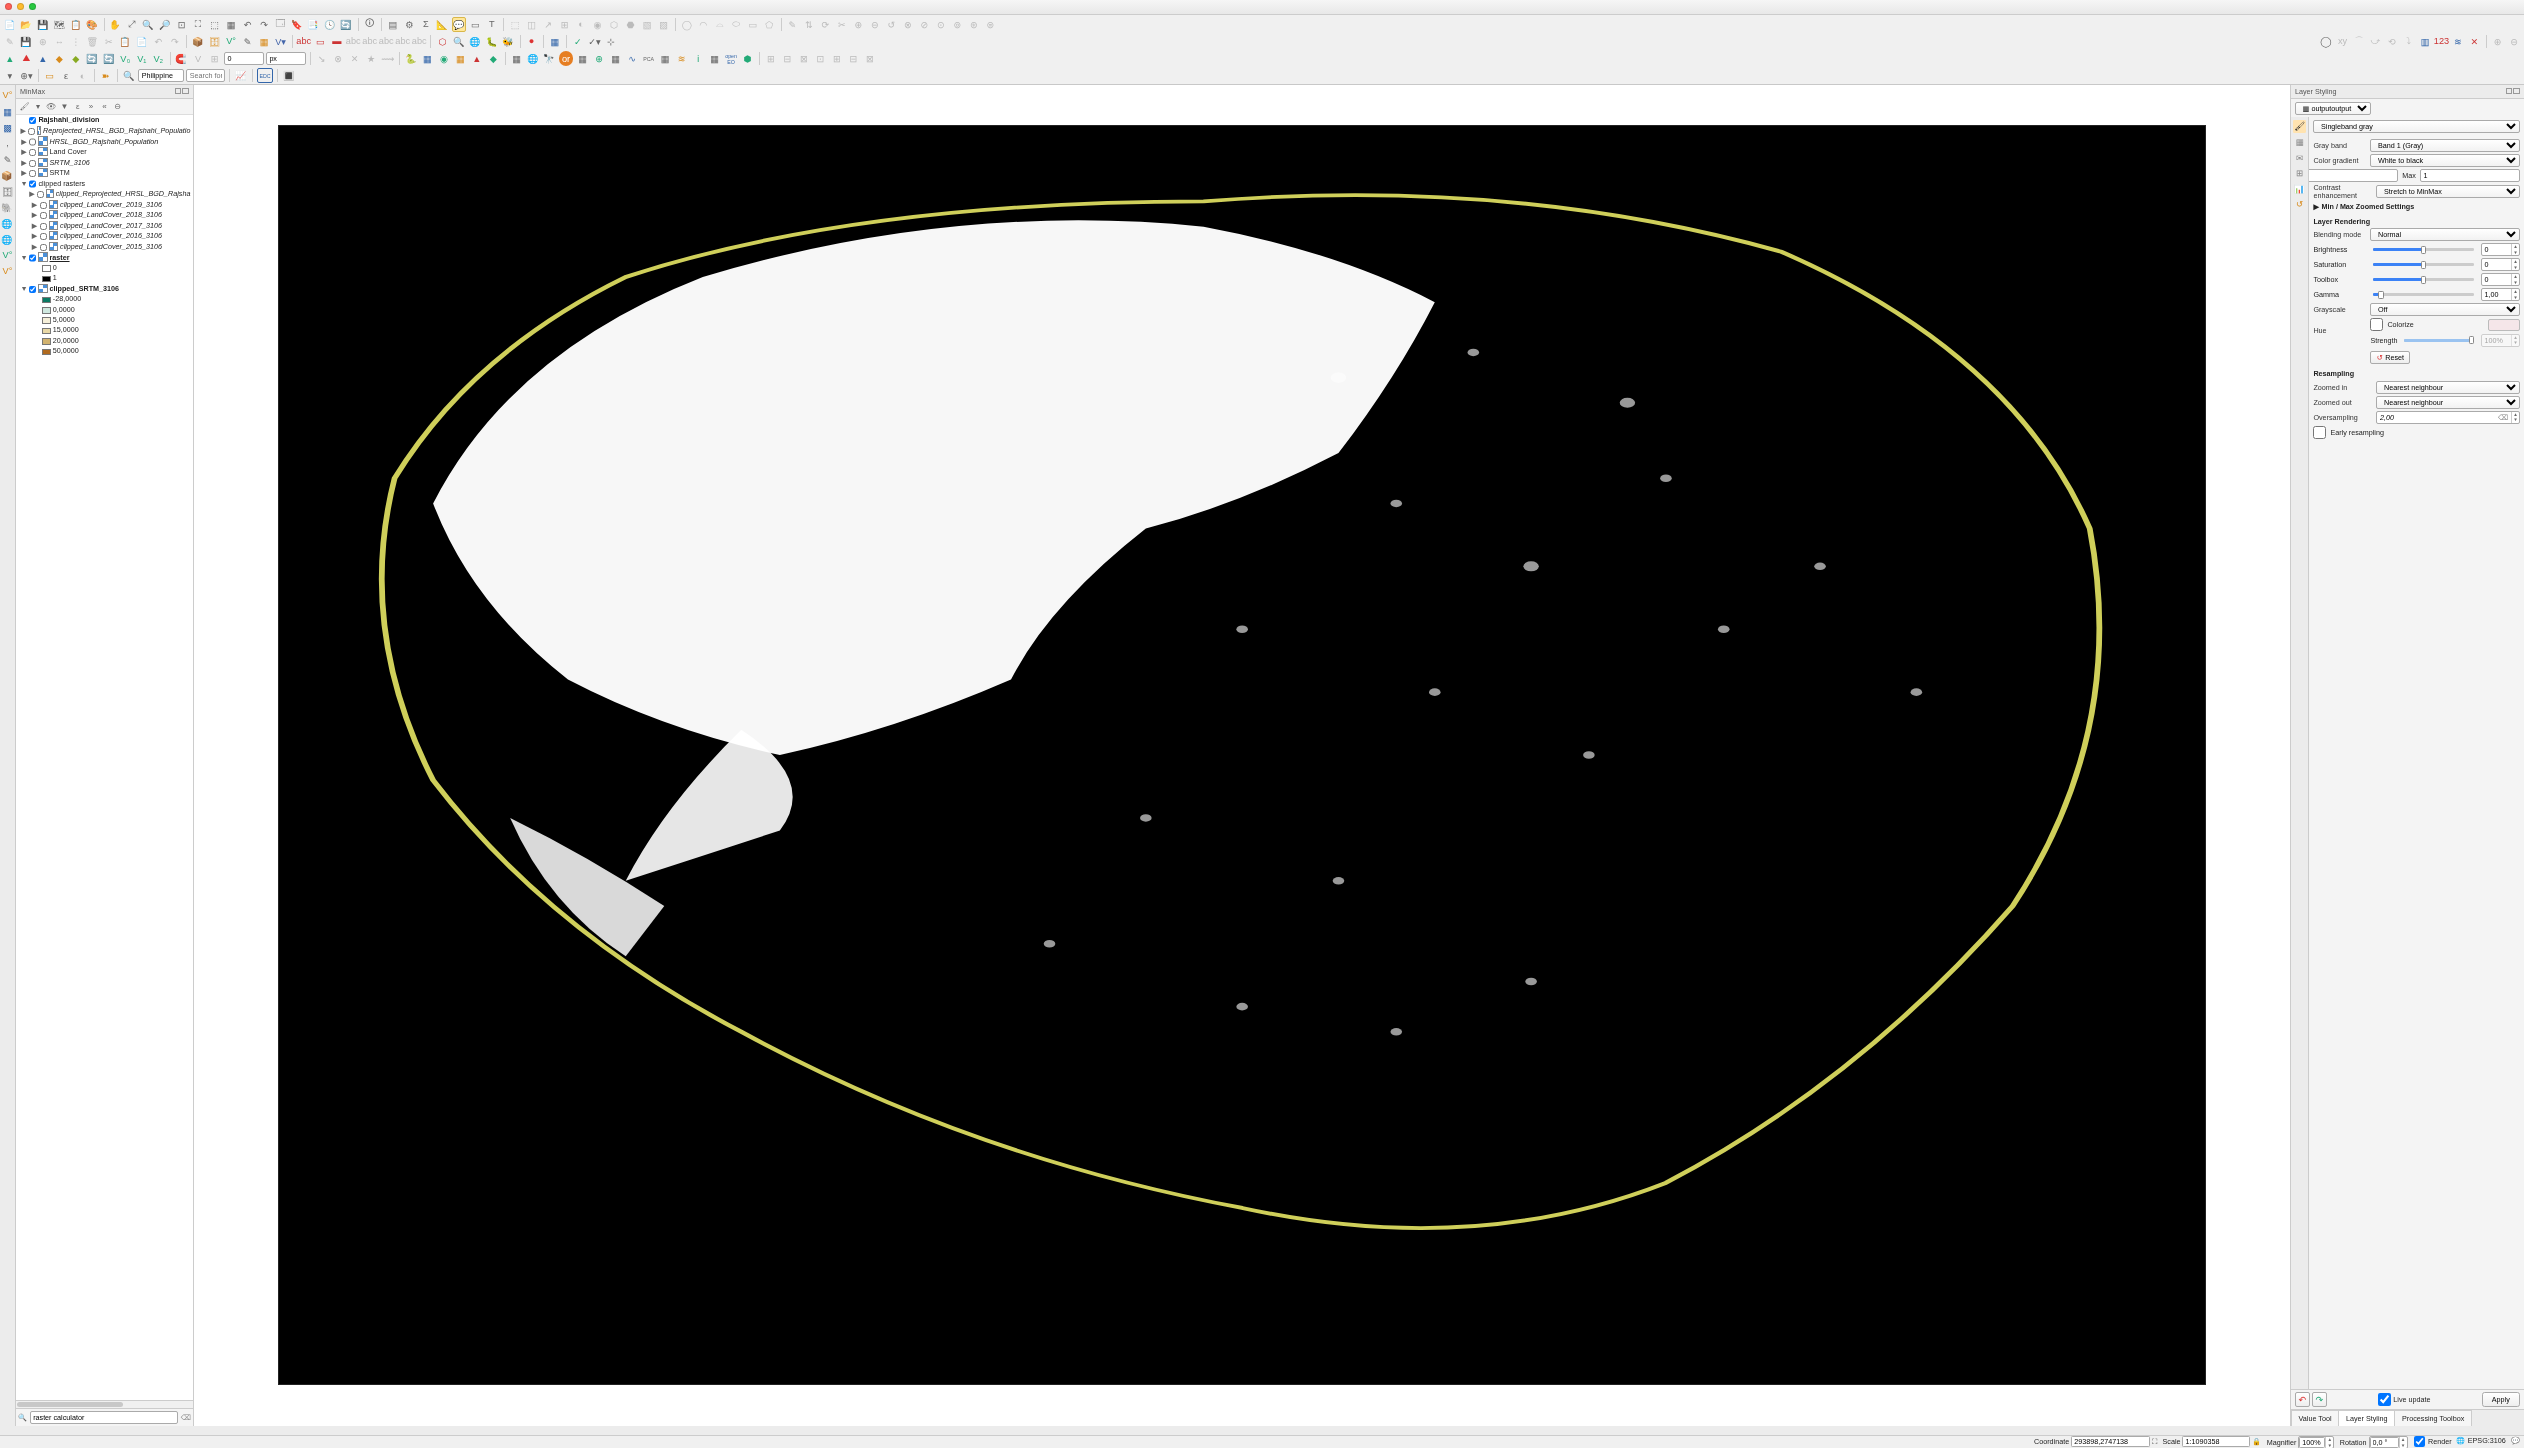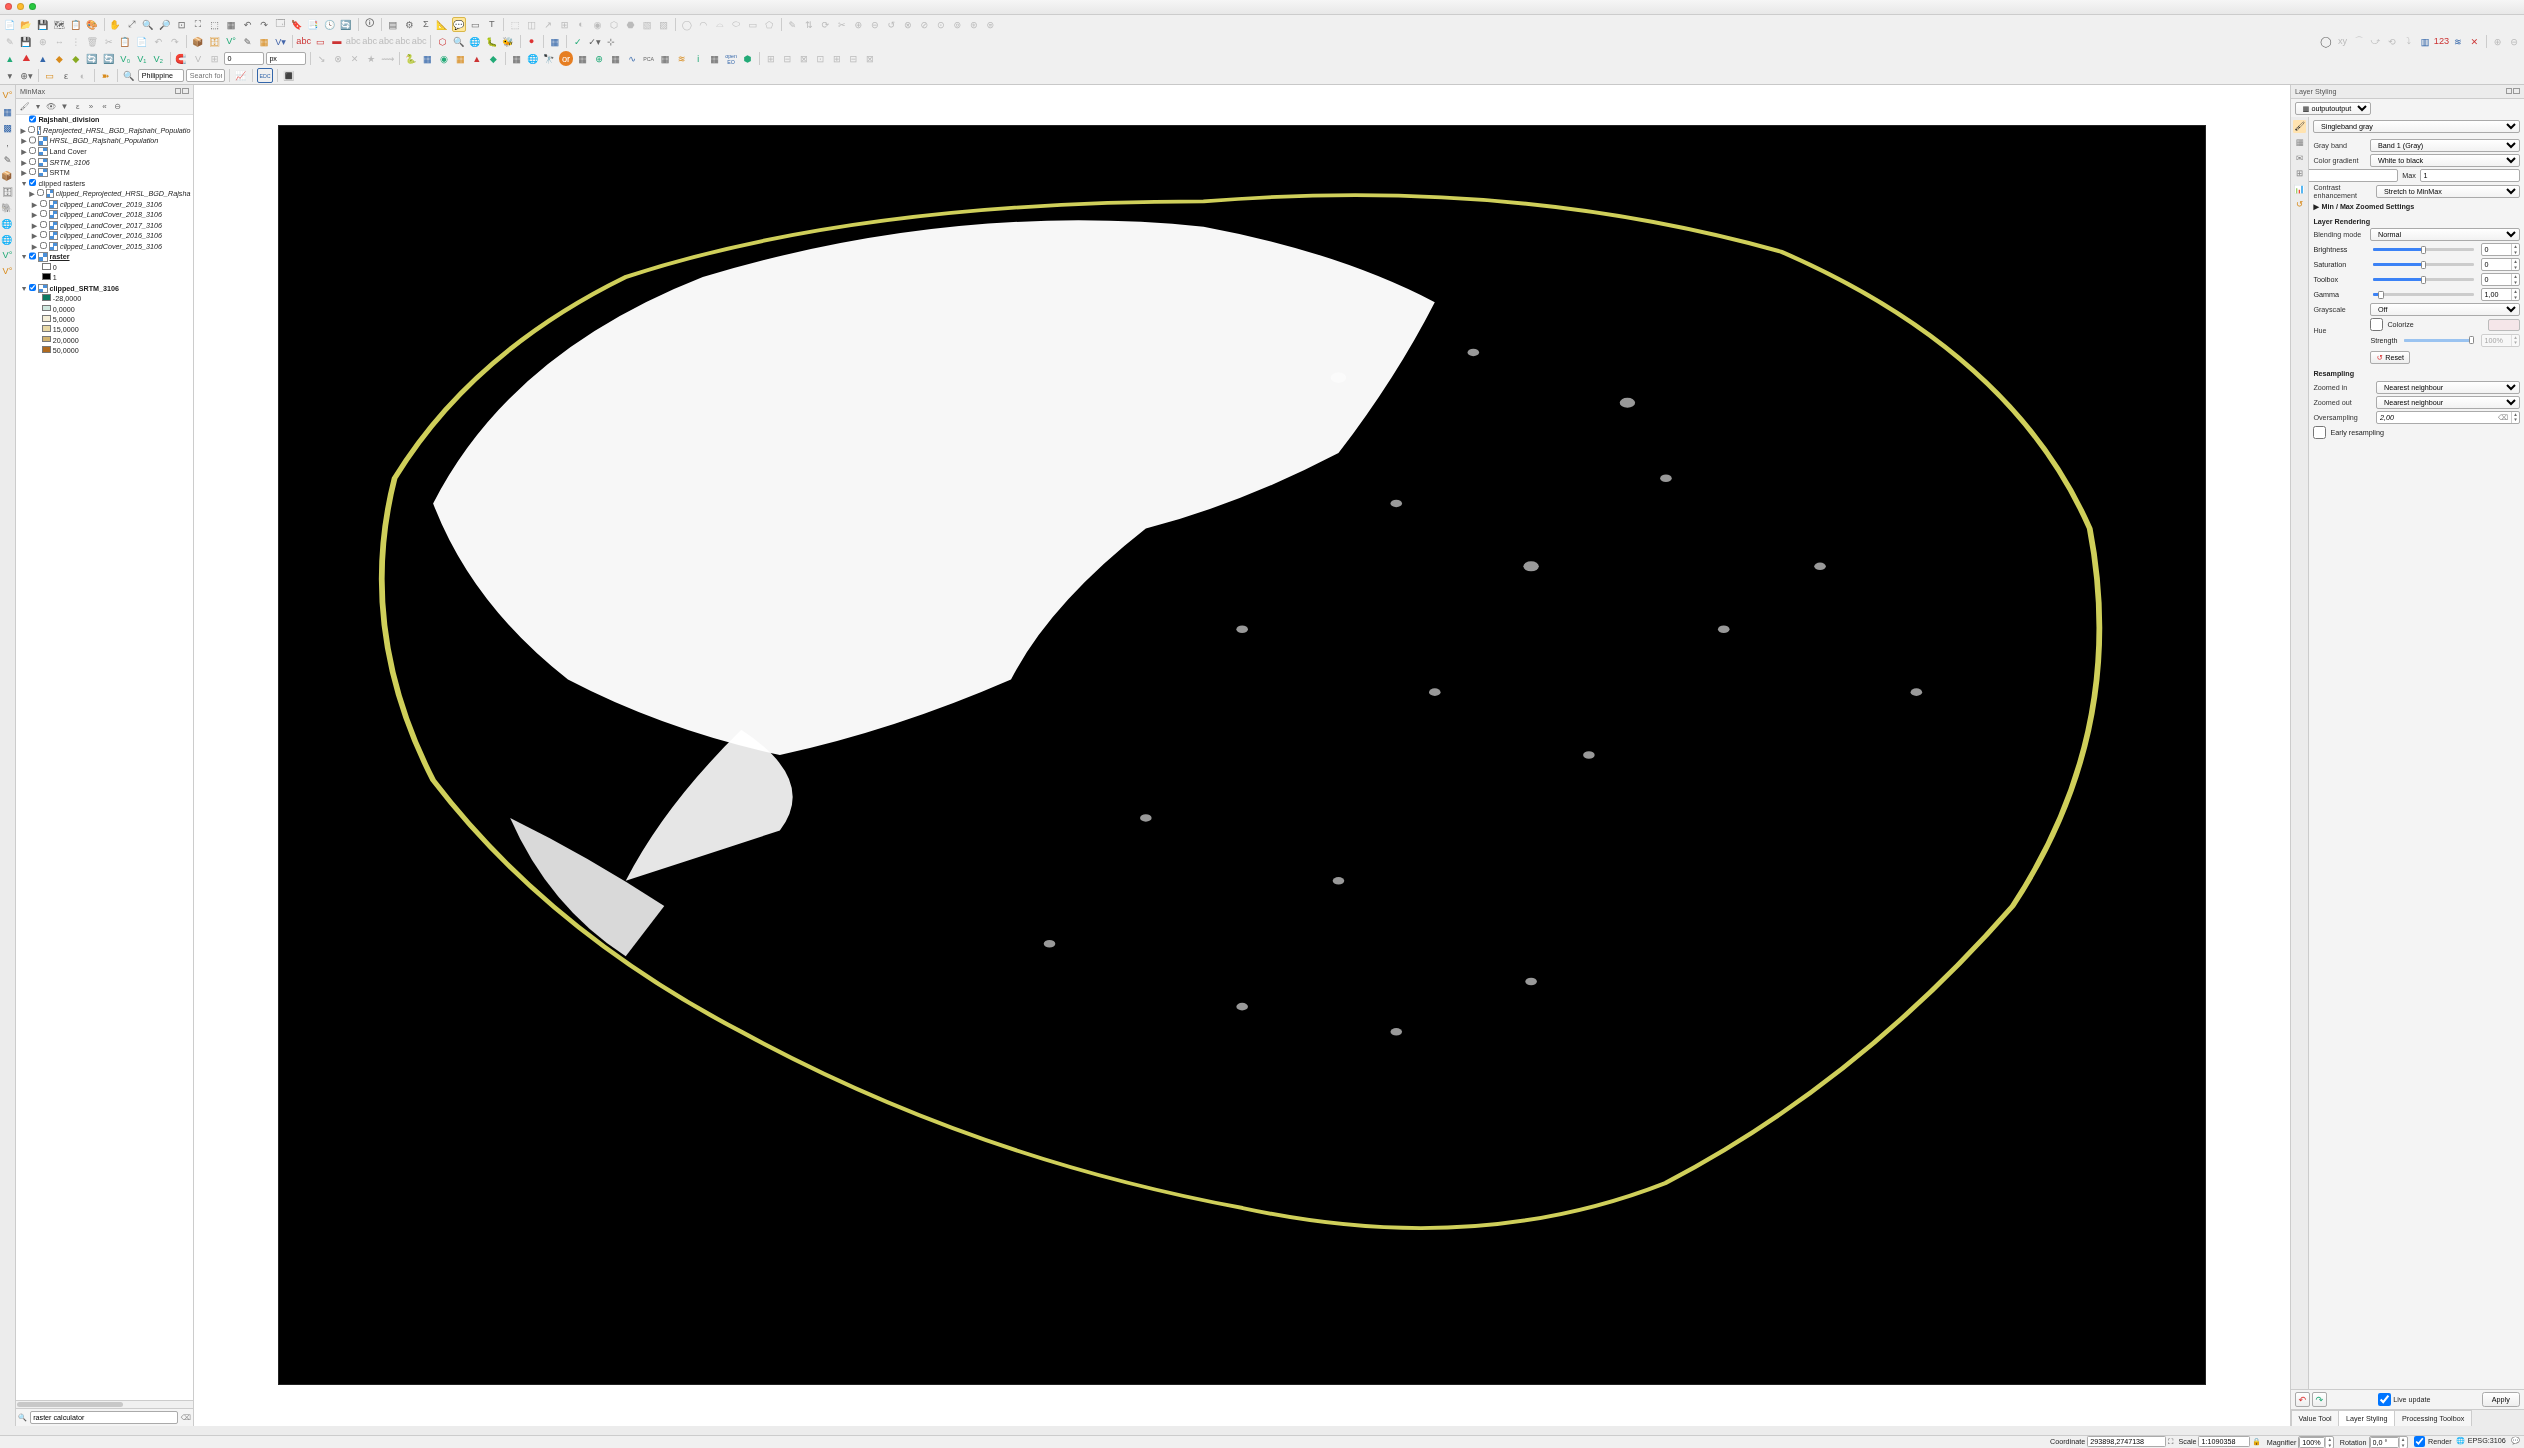--- a/index.html
+++ b/index.html
@@ -26,21 +26,21 @@
 .left-dock{width:16px;background:#ececec;border-right:0.7px solid #ccc;display:flex;flex-direction:column;align-items:center;gap:4px;padding-top:4px}
 .left-dock .dock-btn{width:12px;height:12px;}
 
 
 .layers-panel{width:178px;background:#f4f4f4;border-right:0.7px solid #ccc;display:flex;flex-direction:column}
 .panel-header{background:#ececec;border-bottom:0.7px solid #ccc;padding:2px 4px;font-size:6.6px;color:#555;display:flex;align-items:center;justify-content:space-between}
 .panel-header .icons span{width:6.6px;height:6.6px;border:0.7px solid #999;display:inline-block;margin-left:1.3px}
 .layers-toolbar{display:flex;gap:1.3px;padding:1.3px 2.6px;border-bottom:0.7px solid #ddd}
 .layers-toolbar .tb-btn{width:12px;height:12px;font-size:8px}
 .layer-tree{flex:1;overflow:auto;background:white;font-size:7.2px}
-.tree-row{display:flex;align-items:flex-start;padding:0.7px 2.6px;gap:2px;white-space:nowrap}
+.tree-row{display:flex;align-items:flex-end;padding:0.7px 2.6px;gap:2px;white-space:nowrap}
 .tree-indent{display:inline-block}
 .tree-toggle{width:6.6px;text-align:center;color:#666;cursor:pointer}
 .tree-cb{width:7.2px;height:7.2px}
 .raster-icon{width:9.2px;height:9.2px;background:conic-gradient(#4a90d9 0 25%,#fff 0 50%,#4a90d9 0 75%,#fff 0);border:0.7px solid #888}
 .tree-label{color:#222}
 .tree-label.bold{font-weight:bold}
 .tree-label.italic{font-style:italic}
 .tree-label.underline{text-decoration:underline;font-weight:bold}
 .swatch{width:9.2px;height:6.6px;border:0.7px solid #777;display:inline-block}
 .layers-scroll{height:8px;border-top:0.7px solid #ccc;background:#f0f0f0;position:relative}
@@ -83,21 +83,21 @@
 
 .right-tabs{display:flex;border-top:0.7px solid #ccc;background:#ececec}
 .right-tabs .rt{padding:2.6px 6.6px;border:0.7px solid #ccc;border-bottom:none;background:#f6f6f6;font-size:7.2px;margin-right:-0.7px}
 .right-tabs .rt.active{background:#fff}
 
 
 .statusbar{position:fixed;bottom:0;left:0;right:0;height:13px;background:#f0f0f0;border-top:0.7px solid #ccc;display:flex;align-items:flex-start;gap:5.3px;padding:0 4px;font-size:7.2px}
 .statusbar .grp{display:flex;align-items:center;gap:2px}
 .statusbar input{height:10.5px;border:0.7px solid #aaa;border-radius:1.3px;padding:0 2px;font-size:7.2px;background:white}
 .statusbar .field-coord{width:79px}
-.statusbar .field-scale{width:52px}
+.statusbar .field-scale{width:68px}
 .statusbar .field-mag{width:26px}
 .statusbar .field-rot{width:29px}
 
 .colorize-sw{width:32px;height:12px;background:#f5e6e9;border:0.7px solid #bbb;border-radius:2px}
 .reset-btn{height:13px;padding:0 5.3px;border:0.7px solid #aaa;border-radius:2px;background:linear-gradient(#fff,#eee);display:flex;align-items:center;gap:2.6px;font-size:7.2px}
 </style>
 </head>
 <body>
 
 <div class="titlebar">

